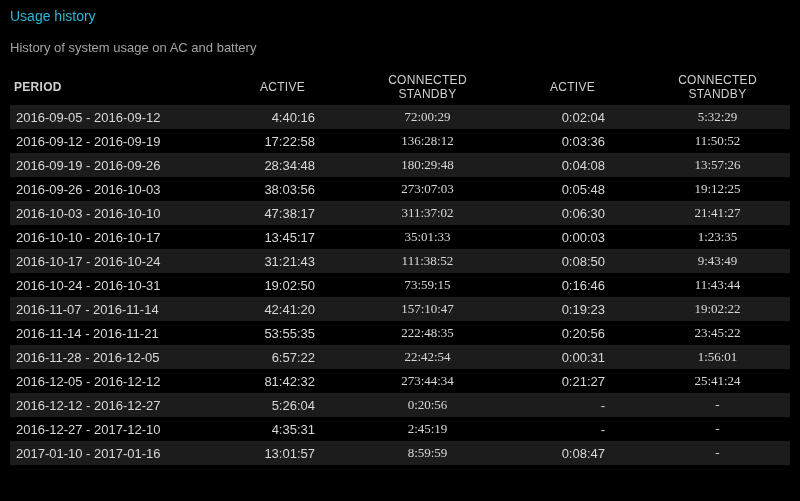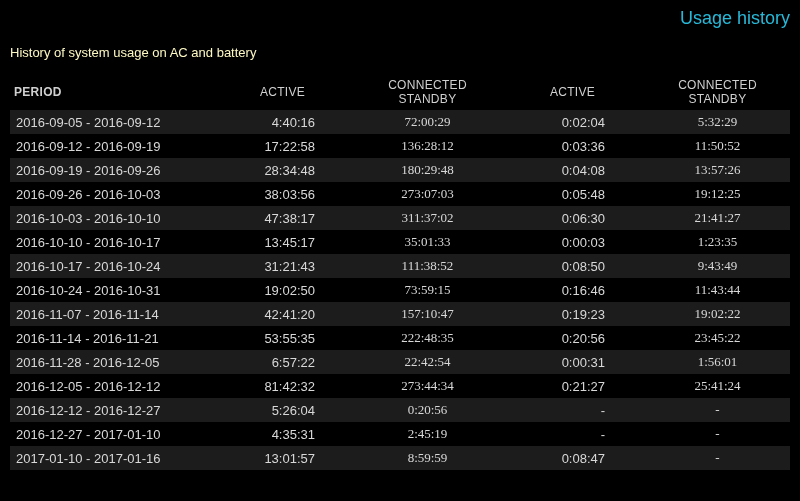--- a/index.html
+++ b/index.html
@@ -9,27 +9,26 @@
     color: #c8c8c8;
     font-family: "Segoe UI", Arial, sans-serif;
     font-size: 13px;
     width: 800px;
   }
   .container {
     padding: 8px 10px 0 10px;
   }
   .title {
     color: #28b8d8;
-    font-size: 18px;
+    font-size: 14px;
     font-weight: 400;
     margin: 0 0 2px 0;
-    text-align: right;
   }
   .subtitle {
-    color: #fef9c3;
+    color: #a3a3a3;
     font-size: 13px;
     margin: 16px 0 14px 0;
   }
   table {
     border-collapse: collapse;
     width: 100%;
     table-layout: fixed;
   }
   col.period { width: 200px; }
   col.num    { width: 145px; }
@@ -183,21 +182,21 @@
           <td class="cs-cell">25:41:24</td>
         </tr>
         <tr>
           <td class="period-cell">2016-12-12 - 2016-12-27</td>
           <td class="active-cell">5:26:04</td>
           <td class="cs-cell">0:20:56</td>
           <td class="active-cell">-</td>
           <td class="cs-cell">-</td>
         </tr>
         <tr>
-          <td class="period-cell">2016-12-27 - 2017-01-10</td>
+          <td class="period-cell">2016-12-27 - 2017-12-10</td>
           <td class="active-cell">4:35:31</td>
           <td class="cs-cell">2:45:19</td>
           <td class="active-cell">-</td>
           <td class="cs-cell">-</td>
         </tr>
         <tr>
           <td class="period-cell">2017-01-10 - 2017-01-16</td>
           <td class="active-cell">13:01:57</td>
           <td class="cs-cell">8:59:59</td>
           <td class="active-cell">0:08:47</td>

